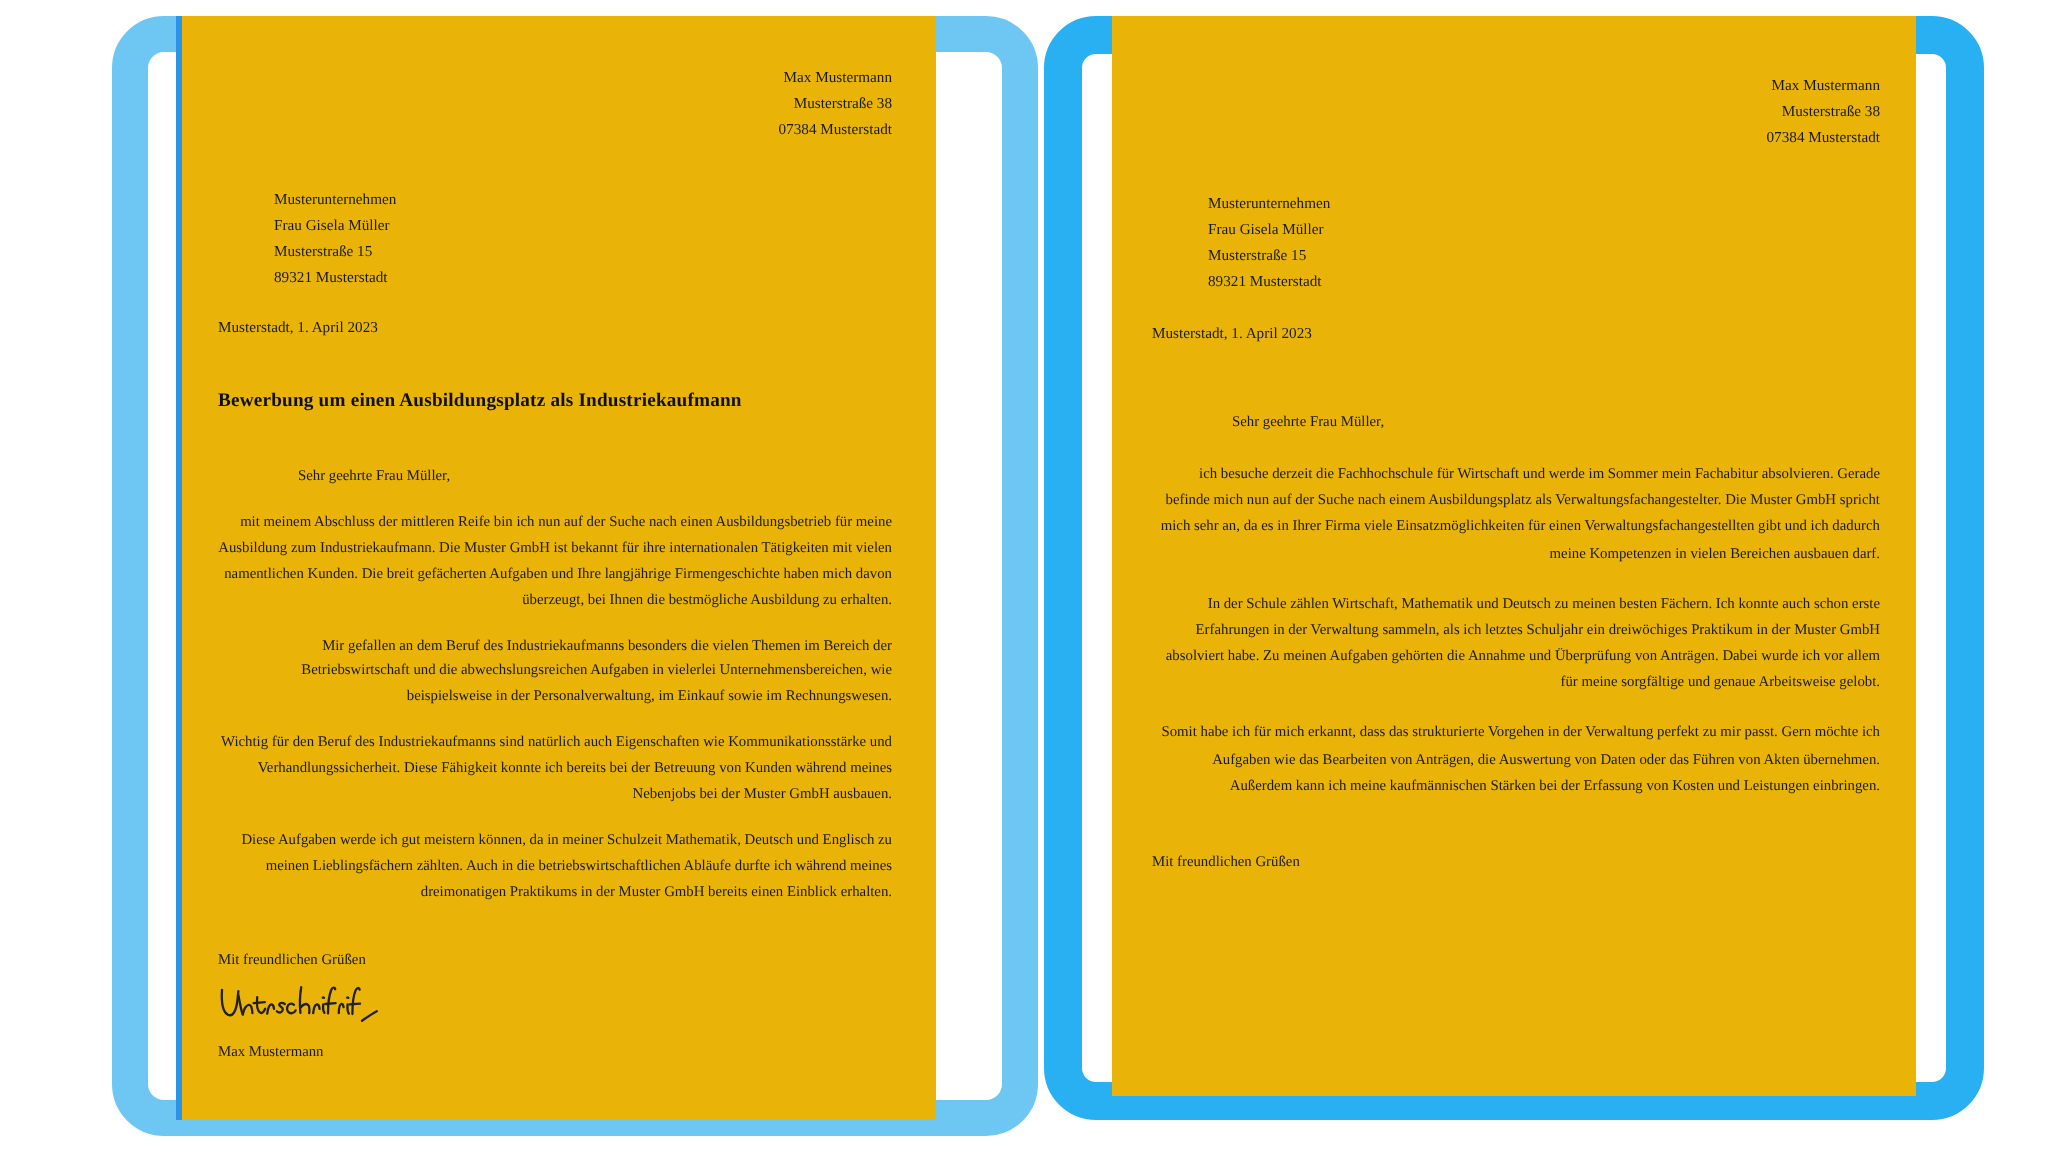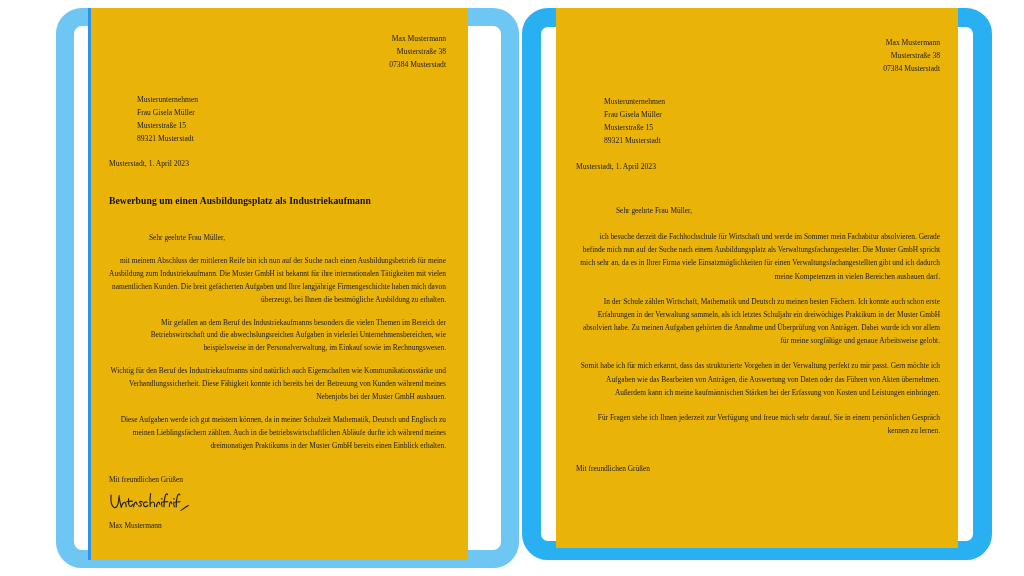--- a/index.html
+++ b/index.html
@@ -235,19 +235,18 @@
     </div>
 
     <div class="date-line">Musterstadt, 1. April 2023</div>
 
 
     <div class="salutation">Sehr geehrte Frau Müller,</div>
 
     <div class="body-para">ich besuche derzeit die Fachhochschule für Wirtschaft und werde im Sommer mein Fachabitur absolvieren. Gerade befinde mich nun auf der Suche nach einem Ausbildungsplatz als Verwaltungsfachangestelter. Die Muster GmbH spricht mich sehr an, da es in Ihrer Firma viele Einsatzmöglichkeiten für einen Verwaltungsfachangestellten gibt und ich dadurch meine Kompetenzen in vielen Bereichen ausbauen darf.</div>
     <div class="body-para gap">In der Schule zählen Wirtschaft, Mathematik und Deutsch zu meinen besten Fächern. Ich konnte auch schon erste Erfahrungen in der Verwaltung sammeln, als ich letztes Schuljahr ein dreiwöchiges Praktikum in der Muster GmbH absolviert habe. Zu meinen Aufgaben gehörten die Annahme und Überprüfung von Anträgen. Dabei wurde ich vor allem für meine sorgfältige und genaue Arbeitsweise gelobt.</div>
     <div class="body-para gap">Somit habe ich für mich erkannt, dass das strukturierte Vorgehen in der Verwaltung perfekt zu mir passt. Gern möchte ich Aufgaben wie das Bearbeiten von Anträgen, die Auswertung von Daten oder das Führen von Akten übernehmen. Außerdem kann ich meine kaufmännischen Stärken bei der Erfassung von Kosten und Leistungen einbringen.</div>
-    <div class="body-para gap">Für Fragen stehe ich Ihnen jederzeit zur Verfügung und freue mich sehr darauf, Sie in einem persönlichen Gespräch kennen zu lernen.</div>
 
     <div class="closing">Mit freundlichen Grüßen</div>
 
   </div>
 
 </div>
 
 </body></html>

